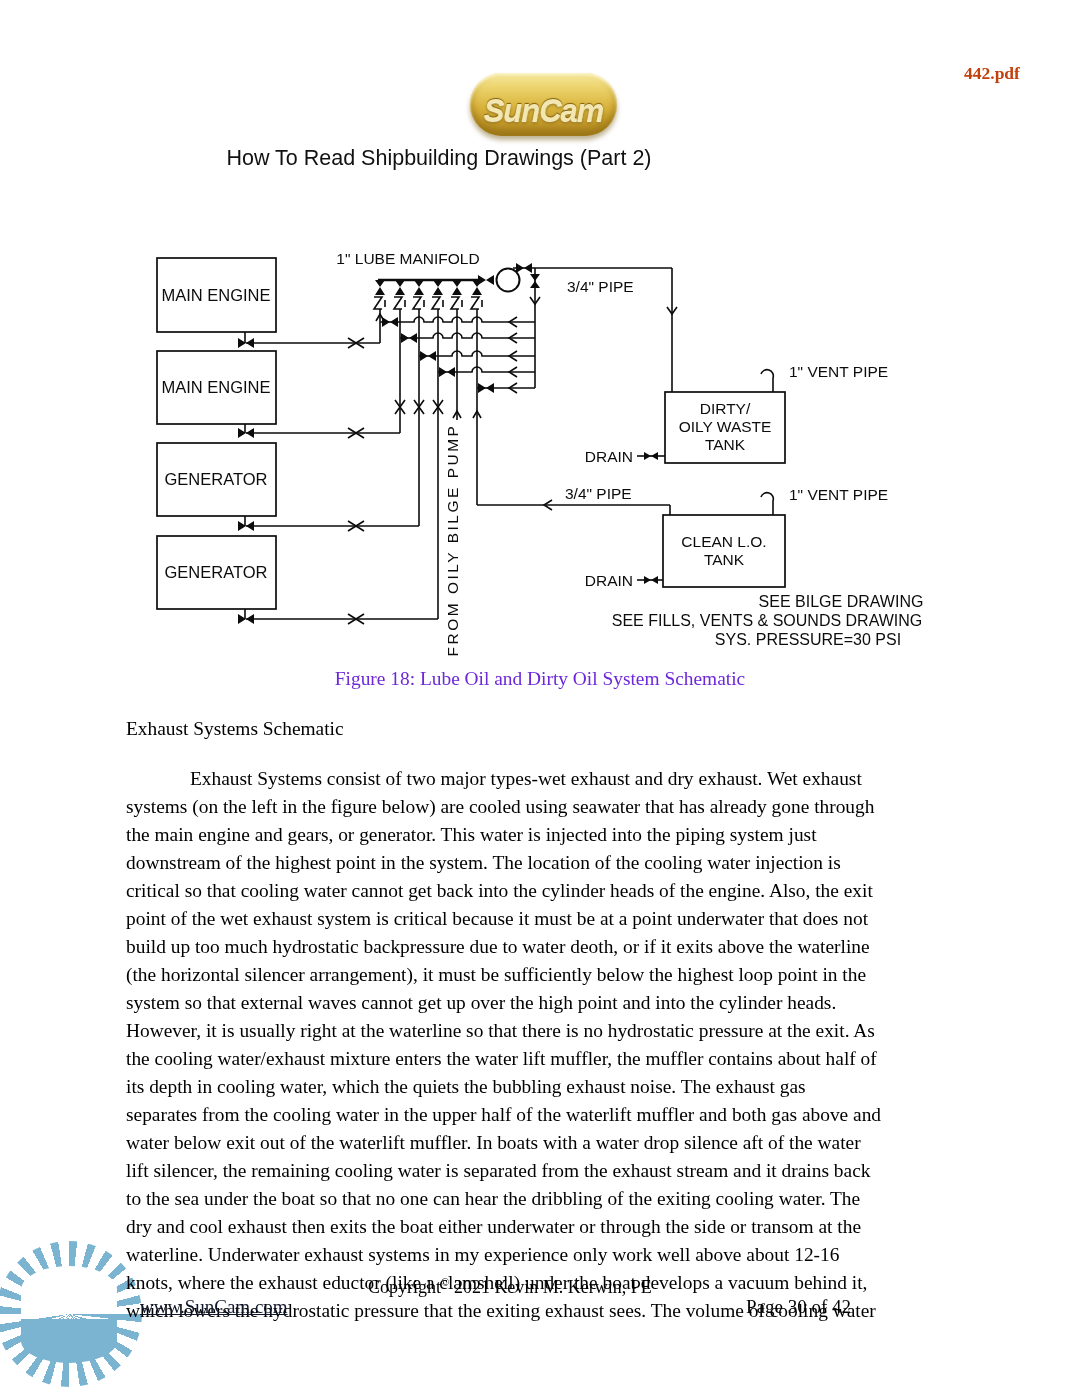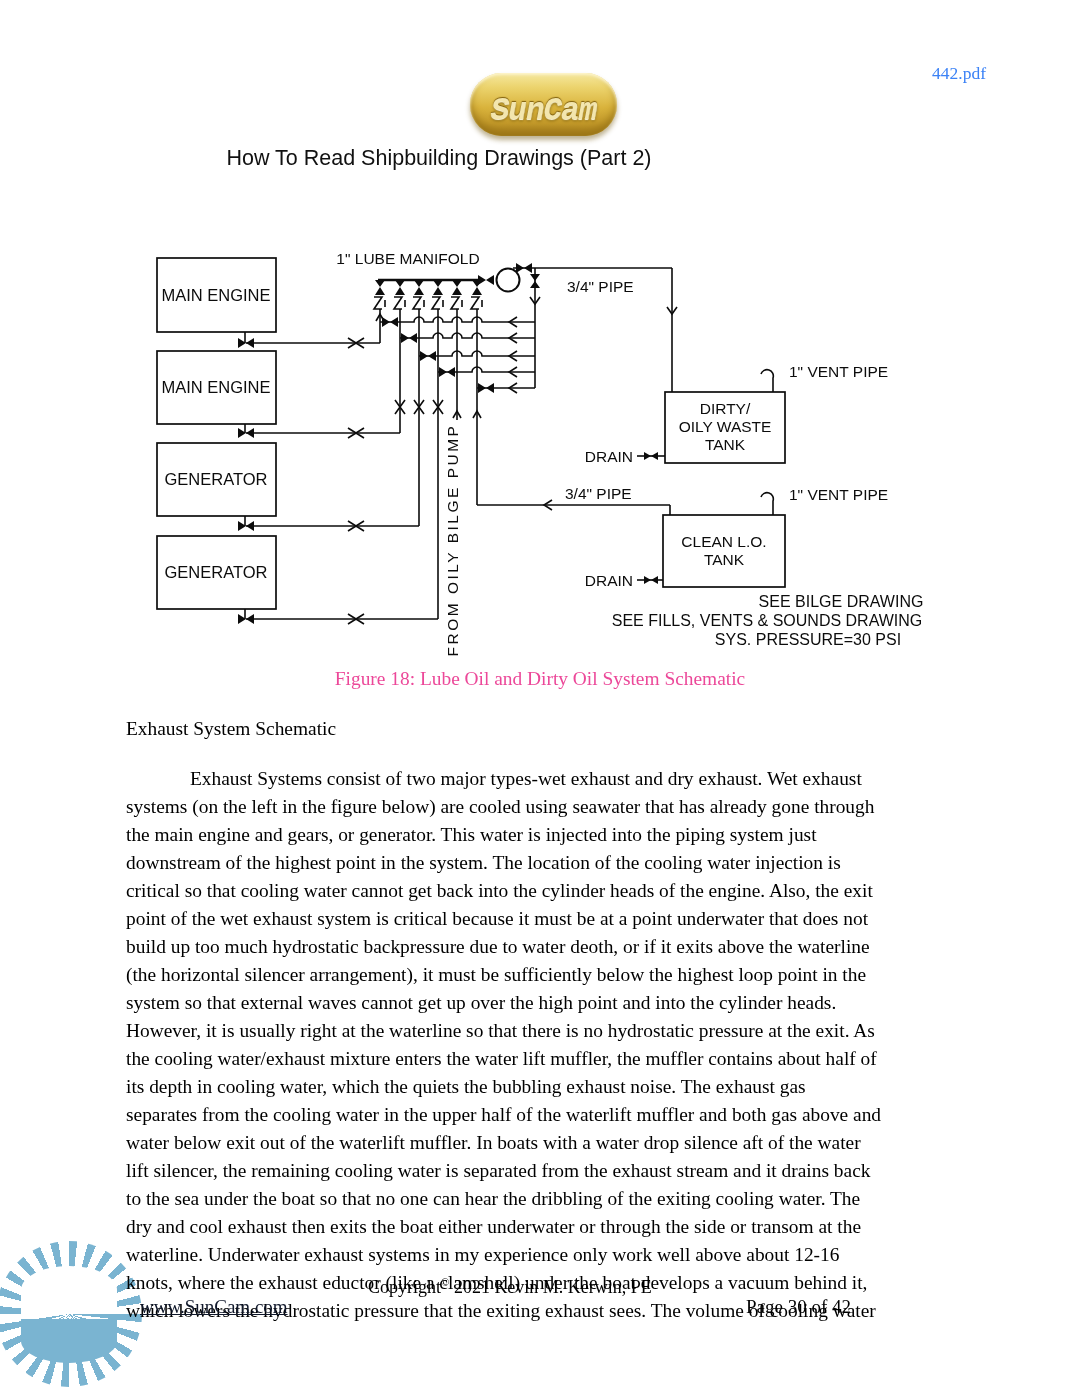--- a/index.html
+++ b/index.html
@@ -1,38 +1,38 @@
 <!DOCTYPE html>
 <html><head>
 <meta charset="utf-8">
 <style>
   * { margin:0; padding:0; box-sizing:border-box; }
   body { background:#888; font-family:"Liberation Serif", serif; }
   .page { position:relative; width:1080px; height:1397px; background:#fff; margin:0 auto; overflow:hidden; }
 
-  .doc-label { position:absolute; left:932px; top:63px; font-size:17.5px; color:#3b82f6; }
+  .doc-label { position:absolute; left:964px; top:63px; font-size:17.5px; color:#c2410c;font-weight:bold; }
 
   
   .logo { position:absolute; left:470px; top:73px; width:147px; height:63px;
           border-radius:32px;
           background:linear-gradient(180deg,#f6e9a0 0%, #ecd46e 22%, #d9b33c 55%, #c2992a 80%, #a97f1c 100%);
           box-shadow:0 4px 5px rgba(110,85,10,.45), inset 0 2px 3px #fff7cf, inset 0 -5px 8px #9a7516;
           display:flex; align-items:center; justify-content:center; }
-  .logo-text { font-family:Liberation Mono, monospace; font-style:italic; font-weight:bold;
+  .logo-text { font-family:Liberation Sans, sans-serif; font-style:italic; font-weight:bold;
                font-size:31px; color:#f3e6ae; letter-spacing:-1px;
                text-shadow:0 -1px 1px #7e5e0c, 0 1px 1px #fffbe2, 0 2px 3px #8a6a10;margin-top:12px; }
 
   .title { position:absolute; left:0; top:146px; width:878px; text-align:center;
            font-family:"Liberation Sans", sans-serif; font-size:21.5px; color:#111; }
   .subtitle { position:absolute; left:0; top:171px; width:1080px; text-align:center;
               font-family:"Liberation Sans", sans-serif; font-style:italic; font-size:20.5px; color:#111; }
 
   .diagram { position:absolute; left:130px; top:240px; width:830px; height:430px; }
 
-  .fig-caption { position:absolute; left:0; top:668px; width:1080px; text-align:center; font-size:19.4px; color:#ec4899; }
+  .fig-caption { position:absolute; left:0; top:668px; width:1080px; text-align:center; font-size:19.4px; color:#6d28d9; }
   .section-heading { position:absolute; left:126px; top:718px; font-size:19.4px; color:#000; }
   .body-par { position:absolute; left:126px; top:765px; width:840px; font-size:19.4px; line-height:28px;
               color:#000; white-space:pre-line; text-indent:64px; z-index:2; }
   .footer-link { position:absolute; left:140px; top:1296px; font-size:19px; color:#0f172a;
                  z-index:3; }
   .copyright { position:absolute; left:368px; top:1276px; font-size:18px; color:#000; z-index:3; }
   .copyright sup { font-size:11px; }
   .page-num { position:absolute; left:746px; top:1296px; font-size:19px; color:#000; z-index:3; }
 
   
@@ -210,21 +210,21 @@
     <text class="t155" x="633" y="586" text-anchor="end">DRAIN</text>
 
     <text class="t155" x="458" y="540" text-anchor="middle" letter-spacing="2.5" transform="rotate(-90 458 540)">FROM OILY BILGE PUMP</text>
 
     <text class="t16" x="841" y="607" text-anchor="middle">SEE BILGE DRAWING</text>
     <text class="t16" x="767" y="626" text-anchor="middle">SEE FILLS, VENTS &amp; SOUNDS DRAWING</text>
     <text class="t16" x="808" y="645" text-anchor="middle">SYS. PRESSURE=30 PSI</text>
   </svg>
 
   <div class="fig-caption">Figure 18: Lube Oil and Dirty Oil System Schematic</div>
-  <div class="section-heading">Exhaust System Schematic</div>
+  <div class="section-heading">Exhaust Systems Schematic</div>
   <div class="body-par">Exhaust Systems consist of two major types-wet exhaust and dry exhaust. Wet exhaust
 systems (on the left in the figure below) are cooled using seawater that has already gone through
 the main engine and gears, or generator. This water is injected into the piping system just
 downstream of the highest point in the system. The location of the cooling water injection is
 critical so that cooling water cannot get back into the cylinder heads of the engine. Also, the exit
 point of the wet exhaust system is critical because it must be at a point underwater that does not
 build up too much hydrostatic backpressure due to water deoth, or if it exits above the waterline
 (the horizontal silencer arrangement), it must be sufficiently below the highest loop point in the
 system so that external waves cannot get up over the high point and into the cylinder heads.
 However, it is usually right at the waterline so that there is no hydrostatic pressure at the exit. As

